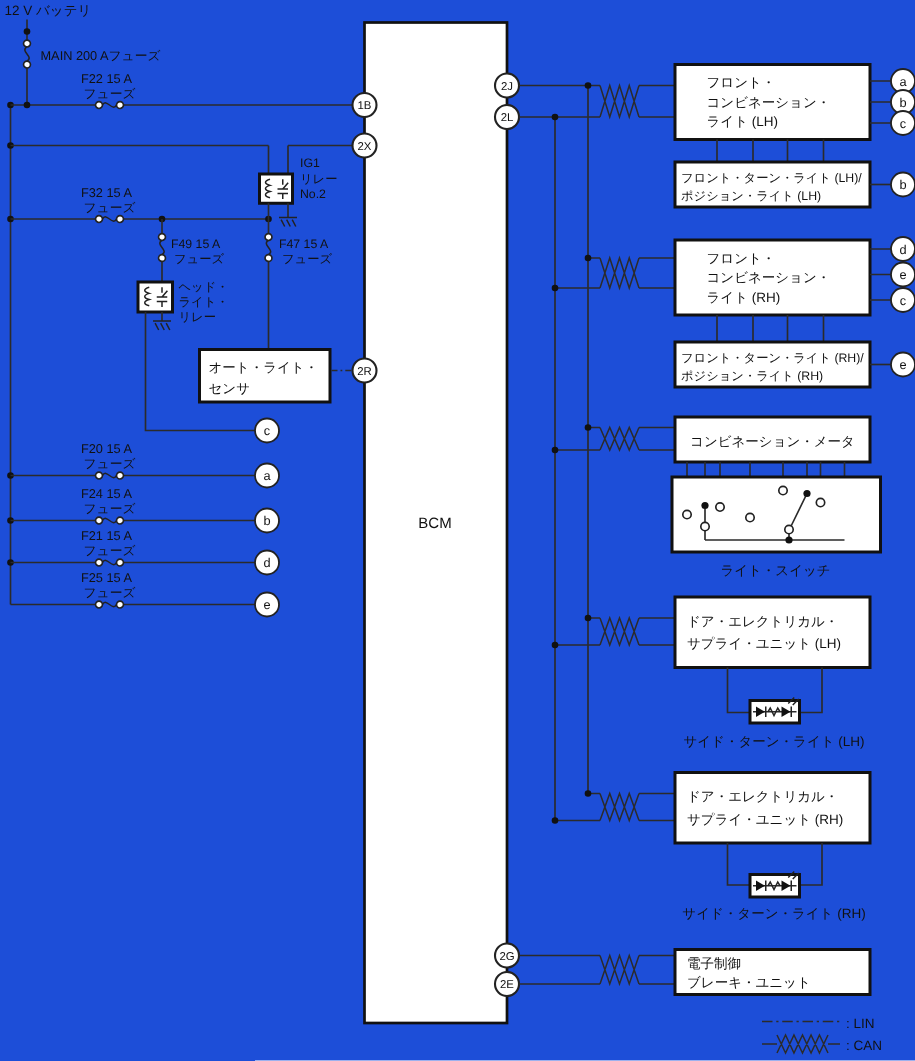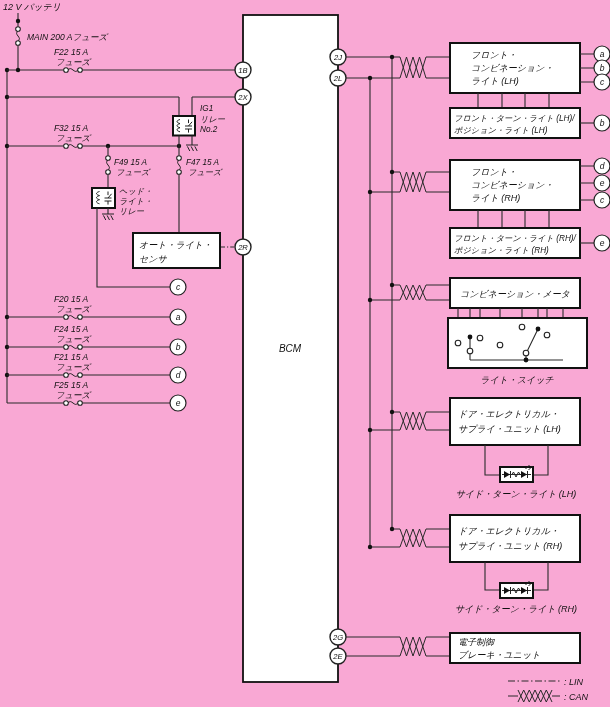--- a/index.html
+++ b/index.html
@@ -1,16 +1,16 @@
 <!DOCTYPE html>
 <html><head>
 <meta charset="utf-8">
 <style>
   html,body{margin:0;padding:0;background:#fff;}
-  #stage{position:relative;width:610px;height:707px;background:#f9a8d4;overflow:hidden;font-style:italic;}
+  #stage{position:relative;width:610px;height:707px;background:#1d4ed8;overflow:hidden;}
   svg{position:absolute;left:0;top:0;}
   .w{stroke:#2b2b2b;stroke-width:1.1;fill:none;}
   .w2{stroke:#2b2b2b;stroke-width:1;fill:none;}
   .box{stroke:#111;stroke-width:2;fill:#fff;}
   .bcm{stroke:#111;stroke-width:1.8;fill:#fff;}
   .cc{stroke:#222;stroke-width:1.4;fill:#fff;}
   .rc{stroke:#222;stroke-width:1.2;fill:#fff;}
   .dot{fill:#111;stroke:none;}
   .oc{stroke:#222;stroke-width:1.1;fill:#fff;}
   .glyph{stroke:#222;stroke-width:1;fill:none;}

